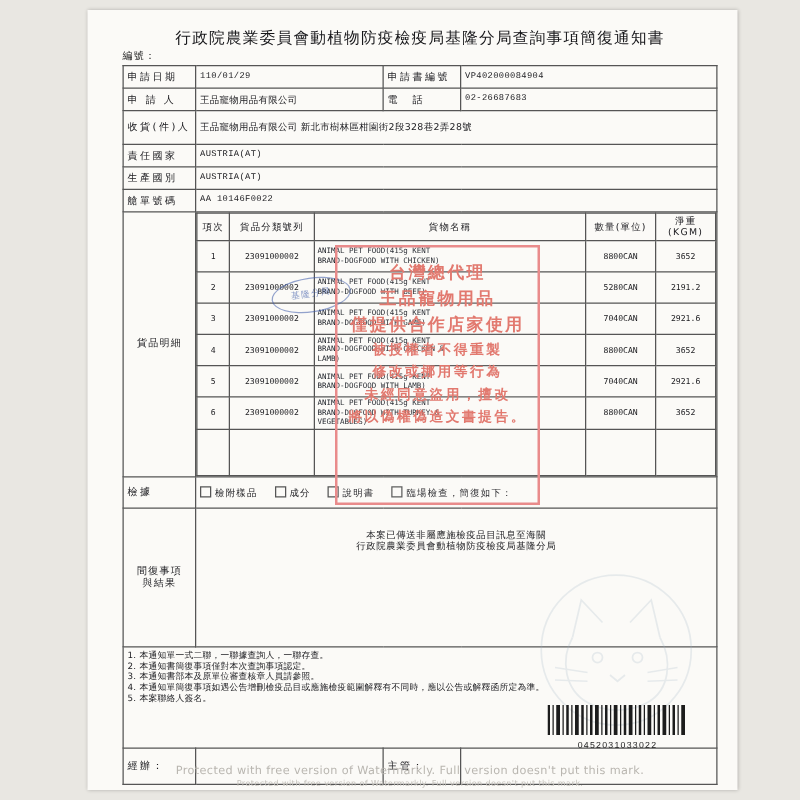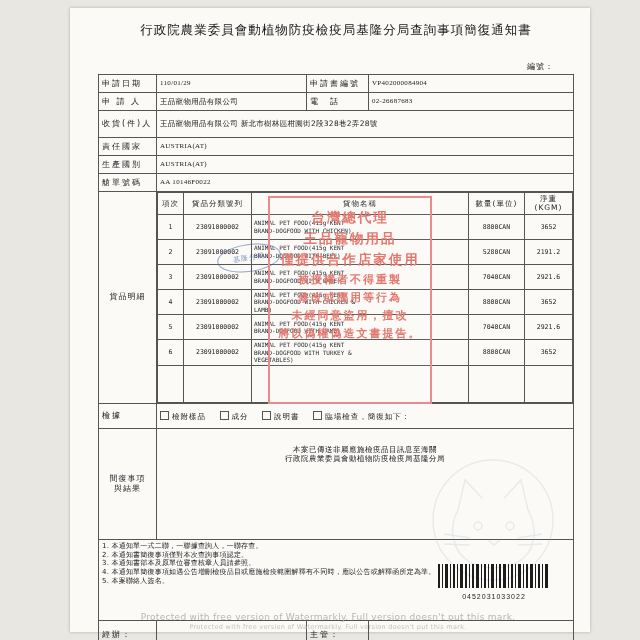--- a/index.html
+++ b/index.html
@@ -24,24 +24,23 @@
   .doc-title{
     text-align:center;
     font-family:"DejaVu Serif","Liberation Serif",serif;
     font-size:12.5px;
     letter-spacing:1px;
     color:#17171a;
     margin-top:4px;
     white-space:nowrap;
   }
   .case-no{
-    text-align:right;
     font-size:8px;
     color:#222;
-    margin:22px 20px 2px 0;
+    margin:0 20px 2px 0;
     letter-spacing:1px;
   }
   table{border-collapse:collapse;}
   .main-tbl{
     width:100%;
     table-layout:fixed;
     border:1px solid #3a3a3a;
     font-size:7.5px;
     color:#1b1b1f;
   }
@@ -58,21 +57,21 @@
     font-size:8px;
     white-space:nowrap;
   }
   .lbl-v{
     text-align:center;
     font-size:8px;
     letter-spacing:1px;
     line-height:1.4;
   }
   .val{font-size:7.5px;letter-spacing:.3px;}
-  .mono{font-family:Liberation Serif, serif;font-size:7px;margin-top:21px;}
+  .mono{font-family:Liberation Mono, monospace;font-size:7px;margin-top:21px;}
   .goods-tbl{
     width:100%;
     table-layout:fixed;
     border-collapse:collapse;
     font-size:6.5px;
   }
   .goods-tbl td,.goods-tbl th{
     border:1px solid #555;
     padding:1px 2px;
     height:11px;

